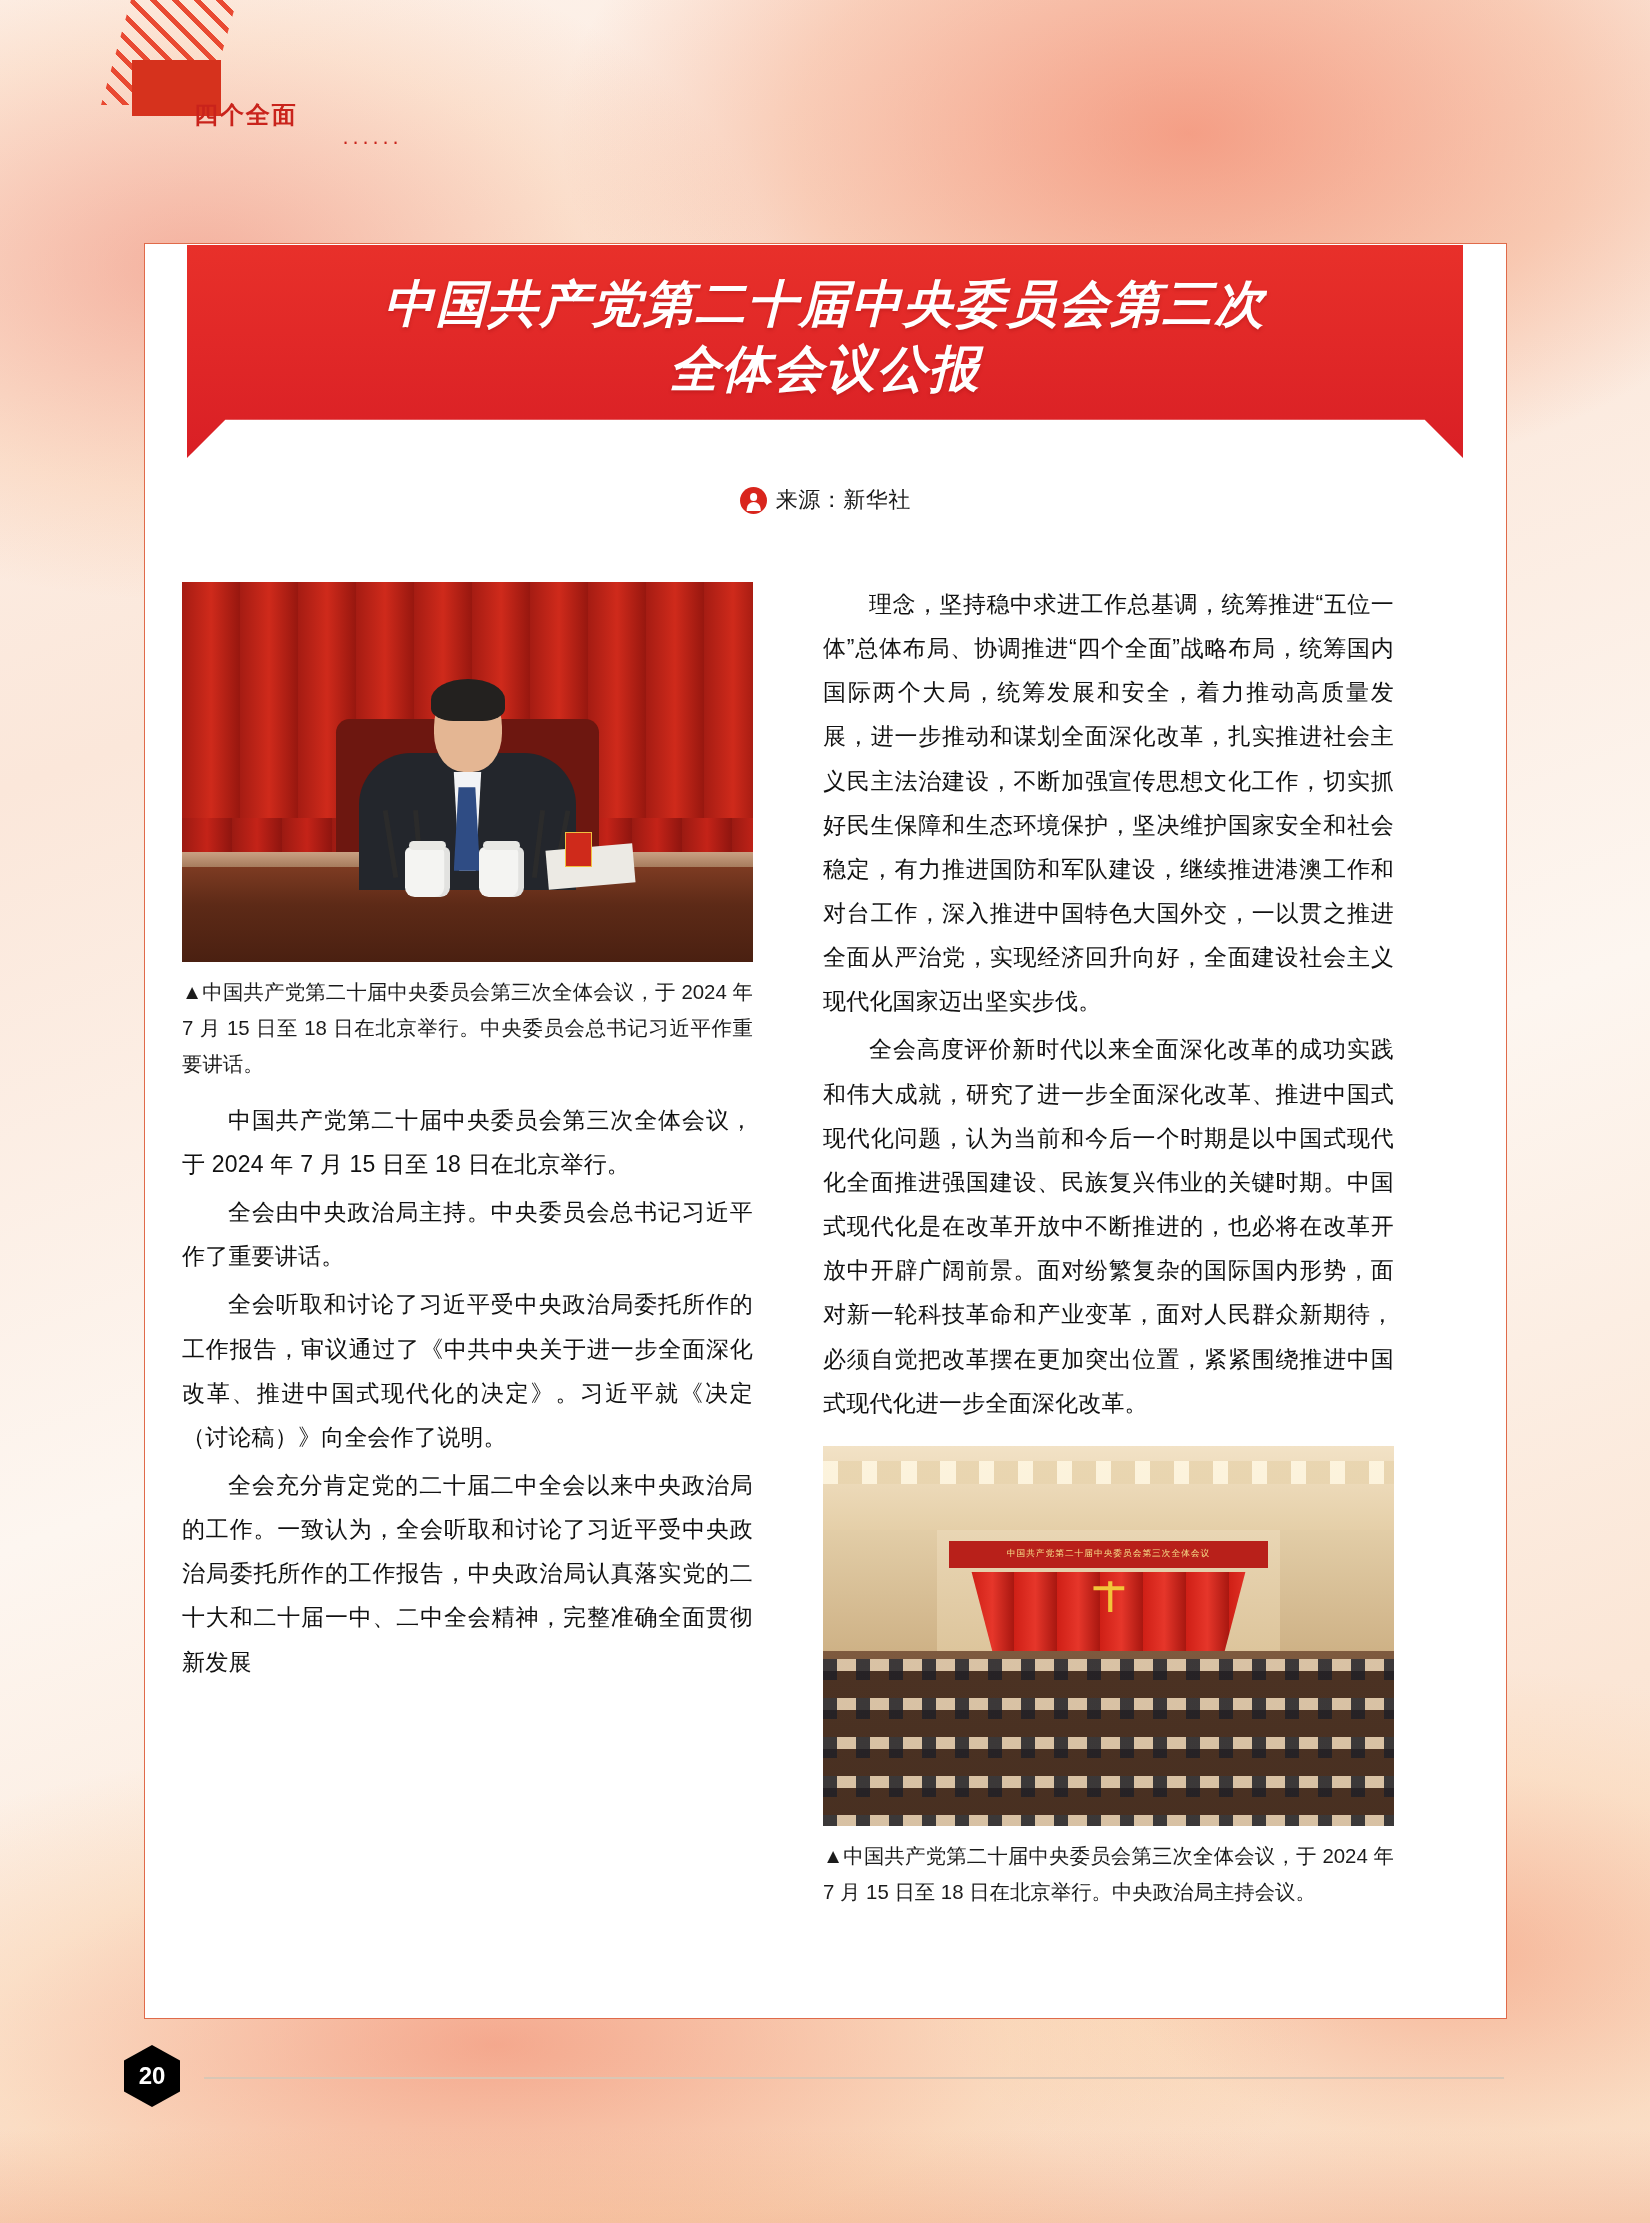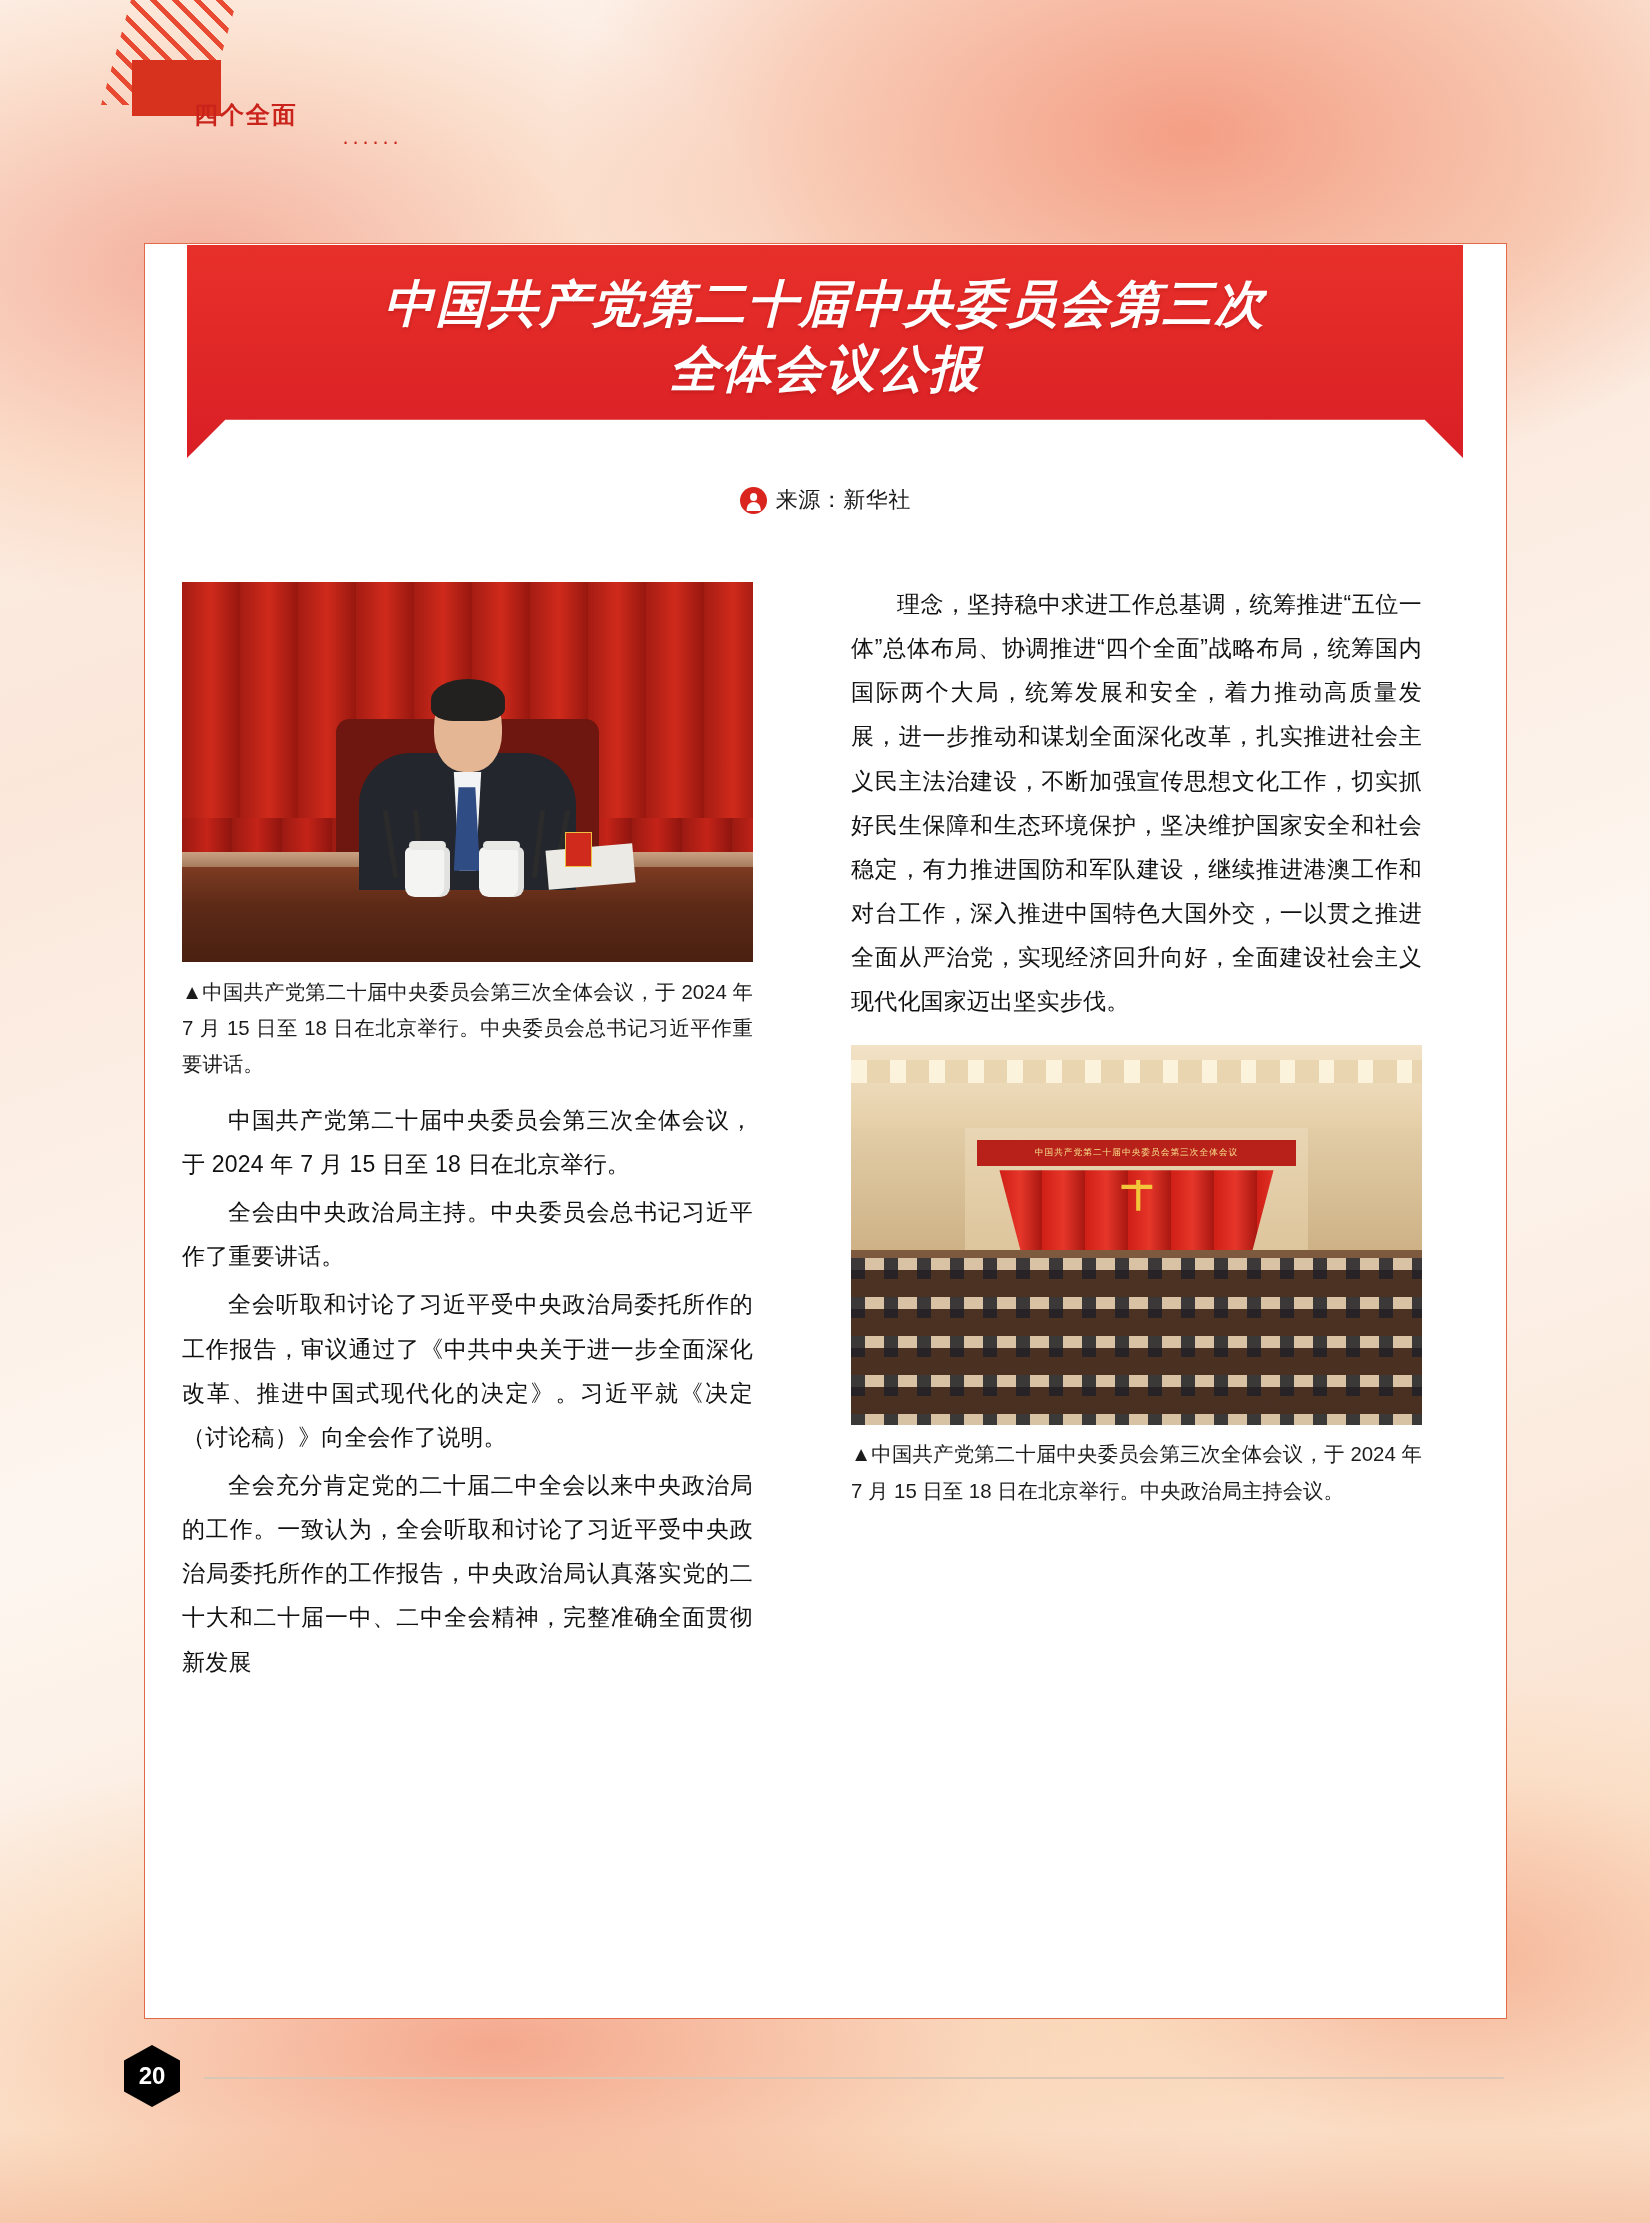--- a/index.html
+++ b/index.html
@@ -165,21 +165,21 @@
     color: #1a1a1a;
     letter-spacing: 0.5px;
   }
 
   
   .col {
     position: absolute;
     width: 571px;
   }
   .col-left { left: 182px; top: 582px; }
-  .col-right { left: 823px; top: 582px; margin-left: 28px; }
+  .col-right { left: 823px; top: 582px; }
 
   .para {
     font-size: 23px;
     line-height: 1.92;
     color: #111111;
     text-align: justify;
     text-indent: 2em;
     margin: 0 0 3.9px 0;
     letter-spacing: 0.2px;
   }
@@ -430,20 +430,21 @@
   </div>
 
   <p class="para">中国共产党第二十届中央委员会第三次全体会议，于 2024 年 7 月 15 日至 18 日在北京举行。</p>
   <p class="para">全会由中央政治局主持。中央委员会总书记习近平作了重要讲话。</p>
   <p class="para">全会听取和讨论了习近平受中央政治局委托所作的工作报告，审议通过了《中共中央关于进一步全面深化改革、推进中国式现代化的决定》。习近平就《决定（讨论稿）》向全会作了说明。</p>
   <p class="para">全会充分肯定党的二十届二中全会以来中央政治局的工作。一致认为，全会听取和讨论了习近平受中央政治局委托所作的工作报告，中央政治局认真落实党的二十大和二十届一中、二中全会精神，完整准确全面贯彻新发展</p>
 </div>
 
 <div class="col col-right">
   <p class="para">理念，坚持稳中求进工作总基调，统筹推进“五位一体”总体布局、协调推进“四个全面”战略布局，统筹国内国际两个大局，统筹发展和安全，着力推动高质量发展，进一步推动和谋划全面深化改革，扎实推进社会主义民主法治建设，不断加强宣传思想文化工作，切实抓好民生保障和生态环境保护，坚决维护国家安全和社会稳定，有力推进国防和军队建设，继续推进港澳工作和对台工作，深入推进中国特色大国外交，一以贯之推进全面从严治党，实现经济回升向好，全面建设社会主义现代化国家迈出坚实步伐。</p>
+  <p class="para">全会高度评价新时代以来全面深化改革的成功实践和伟大成就，研究了进一步全面深化改革、推进中国式现代化问题，认为当前和今后一个时期是以中国式现代化全面推进强国建设、民族复兴伟业的关键时期。中国式现代化是在改革开放中不断推进的，也必将在改革开放中开辟广阔前景。面对纷繁复杂的国际国内形势，面对新一轮科技革命和产业变革，面对人民群众新期待，必须自觉把改革摆在更加突出位置，紧紧围绕推进中国式现代化进一步全面深化改革。</p>
 
   <div class="figure" style="margin-top:21.3px;">
     <div class="figure-img photo2">
       <div class="ceiling"></div>
       <div class="ceilinglights"></div>
       <div class="wall"></div>
       <div class="sidewall-l"></div>
       <div class="sidewall-r"></div>
       <div class="flags"></div>
       <div class="emblem"></div>

